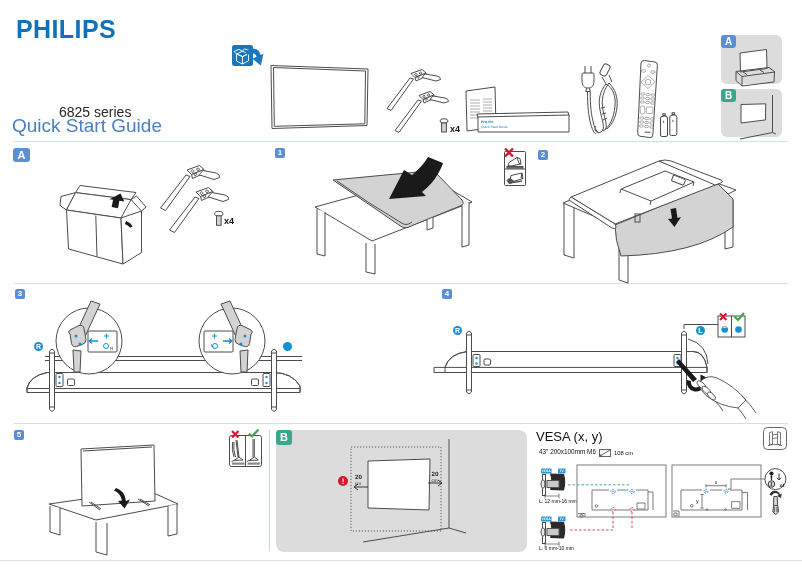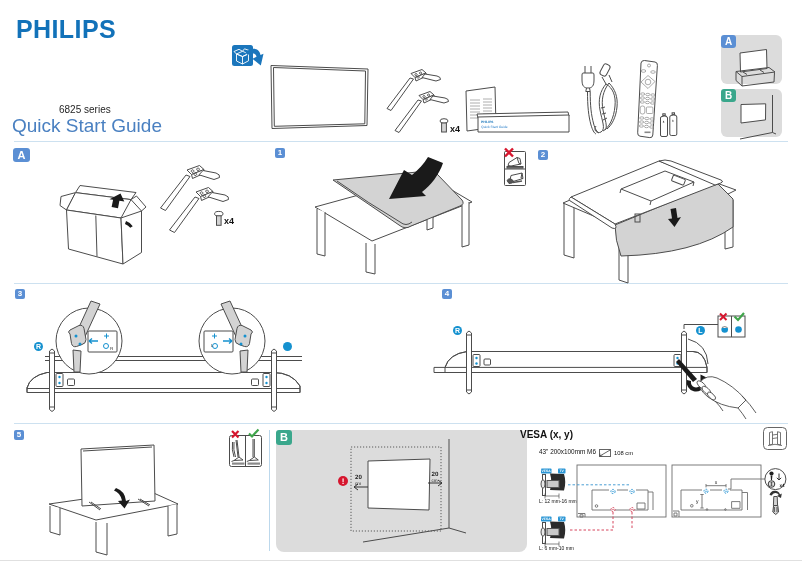--- a/index.html
+++ b/index.html
@@ -16,21 +16,21 @@
 .lw{fill:#fff;stroke:#4c4c4c;stroke-width:1;}
 .ln{fill:none;stroke:#4c4c4c;stroke-width:1;}
 .gr{fill:#d3d3d3;stroke:#4c4c4c;stroke-width:1;}
 .ln2{fill:none;stroke:#6e6e6e;stroke-width:0.9;}
 .lw2{fill:#fff;stroke:#6e6e6e;stroke-width:0.9;}
 </style>
 </head>
 <body>
 
 <div class="abs" style="left:16px;top:15px;font-size:25px;font-weight:bold;color:#1272b9;letter-spacing:0.4px;">PHILIPS</div>
-<div class="abs" style="left:14px;top:104px;font-size:10px;color:#262626;padding-left:45px;">6825 series</div>
+<div class="abs" style="left:14px;top:104px;font-size:14px;color:#262626;padding-left:45px;">6825 series</div>
 <div class="abs" style="left:12px;top:115px;font-size:19px;color:#4a80c1;">Quick Start Guide</div>
 
 <div class="sep" style="left:14px;top:141px;width:774px;"></div>
 <div class="sep" style="left:14px;top:283px;width:774px;"></div>
 <div class="sep" style="left:14px;top:423px;width:774px;"></div>
 <div class="abs" style="left:0px;top:560px;width:802px;height:1px;background:#e0e0e0;"></div>
 <div class="abs" style="left:269px;top:430px;width:1px;height:121px;background:#bcd8ec;"></div>
 
 <div class="bL" style="left:13px;top:148px;">A</div>
 <div class="bN" style="left:275px;top:148px;">1</div>
@@ -408,21 +408,21 @@
   <polygon points="92,31 154,29 153,80 92,78" fill="#fff" stroke="#4c4c4c"></polygon>
   <path d="M78,57 l14,0 m-14,0 l4,-3 m-4,3 l4,3 M152,53 l14,0 m0,0 l-4,-3 m4,3 l-4,3" stroke="#333" fill="none"></path>
   <text x="79" y="49" font-size="6.2" font-weight="bold" fill="#222">20</text>
   <text x="79" y="54.5" font-size="4.6" fill="#222">cm</text>
   <text x="155.5" y="46" font-size="6.2" font-weight="bold" fill="#222">20</text>
   <text x="155.5" y="51.5" font-size="4.6" fill="#222">cm</text>
   <circle cx="67" cy="51" r="5" fill="#d6162e"></circle>
   <text x="67" y="54" font-size="8" font-weight="bold" fill="#fff" text-anchor="middle">!</text>
 </svg>
 
-<div class="abs" style="left:520px;top:429px;font-size:10px;font-weight:bold;color:#111;">VESA (x, y)</div>
+<div class="abs" style="left:536px;top:429px;font-size:13px;font-weight:normal;color:#111;">VESA (x, y)</div>
 <div class="abs" style="left:539px;top:448px;font-size:6.4px;color:#111;">43" 200x100mm M6</div>
 <svg style="left:599px;top:448.5px;" width="12" height="8" viewBox="0 0 14 9">
   <rect x="0.5" y="0.5" width="13" height="8" class="lw"></rect>
   <path class="ln" d="M1,8 L13,1 M1,8 l0,-3 M1,8 l3,0"></path>
 </svg>
 <div class="abs" style="left:614px;top:450px;font-size:5.8px;color:#111;">108 cm</div>
 
 <svg style="left:763px;top:427px;" width="24" height="23" viewBox="0 0 24 23">
   <rect x="0.5" y="0.5" width="23" height="22" rx="4" fill="#fff" stroke="#555" stroke-width="0.9"></rect>
   <g fill="none" stroke="#555" stroke-width="0.8">

